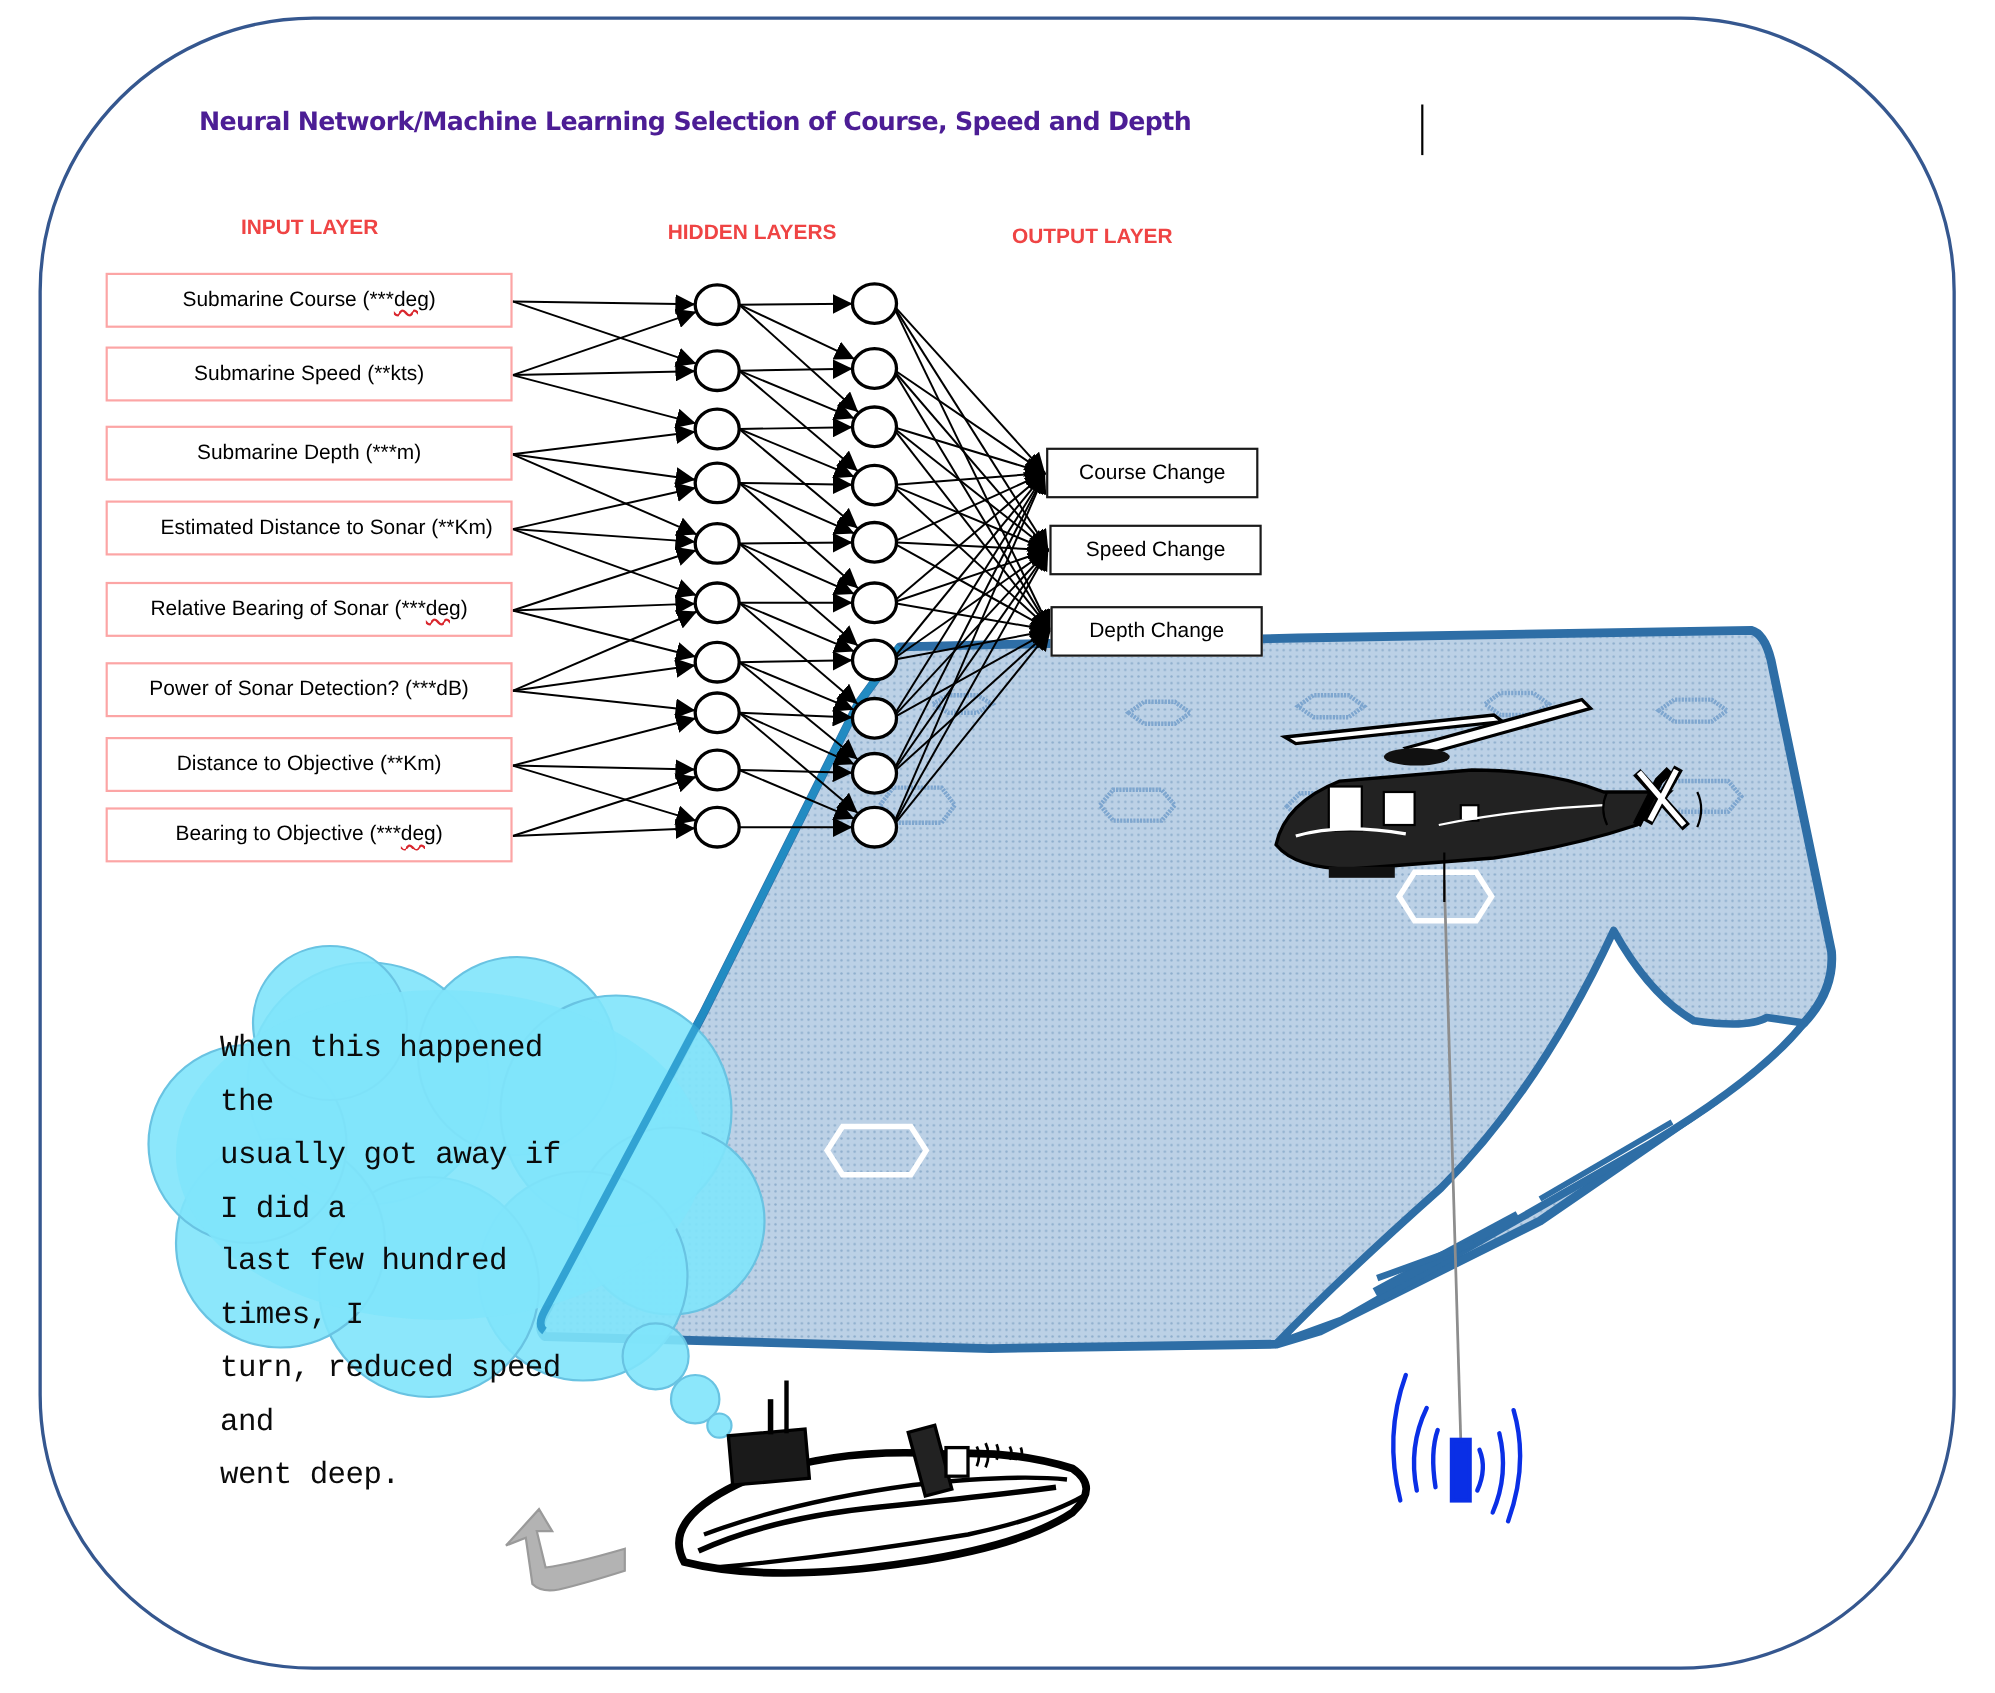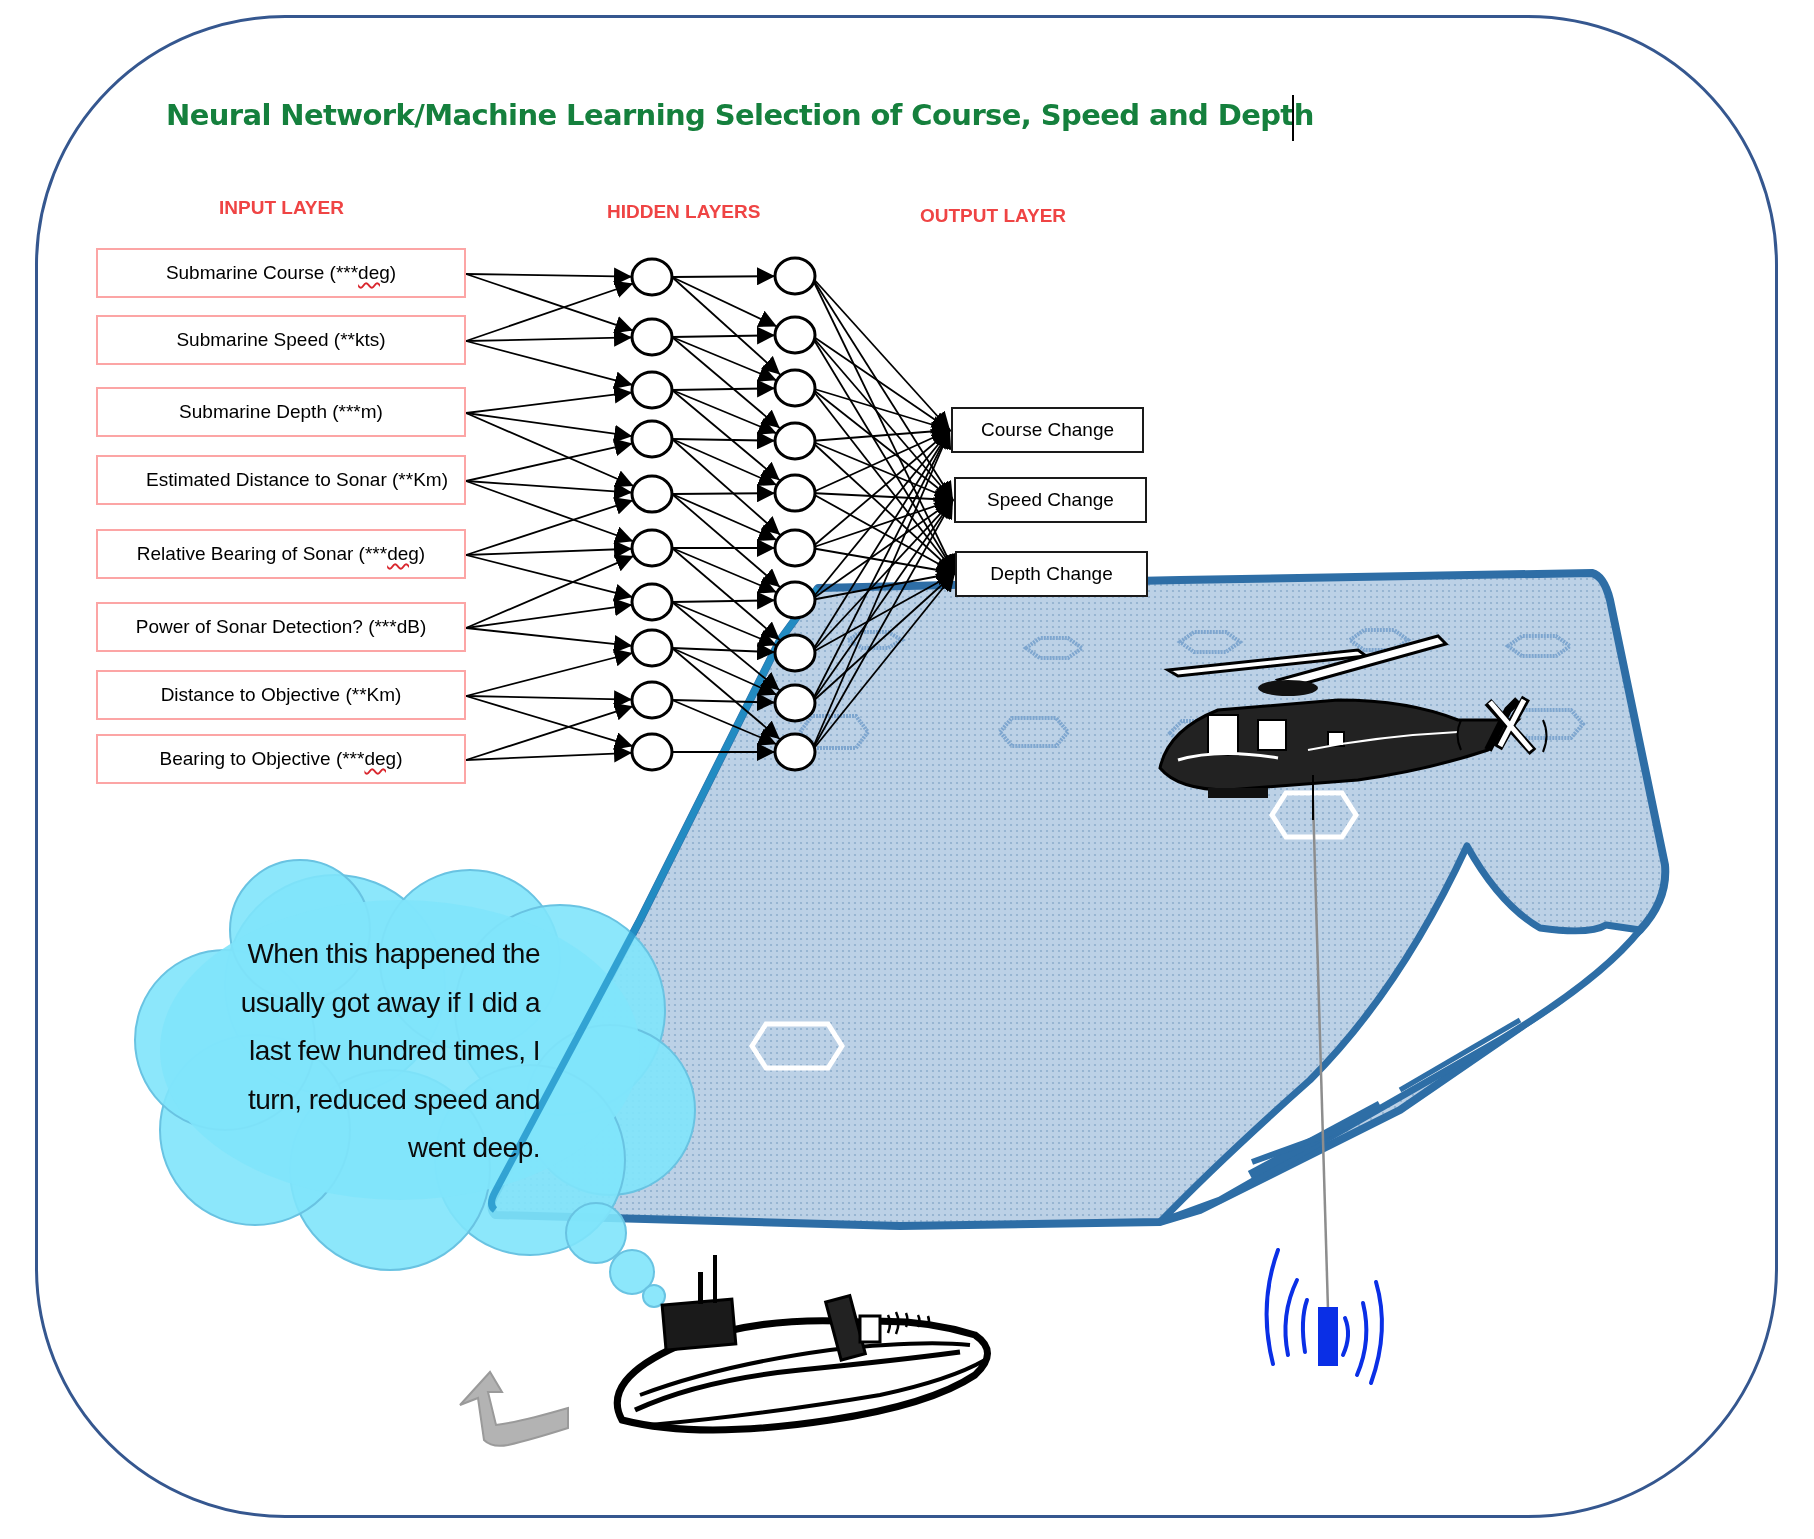--- a/index.html
+++ b/index.html
@@ -1,25 +1,25 @@
 <!DOCTYPE html>
 <html><head>
 <meta charset="utf-8">
 <style>
   html, body { margin:0; padding:0; background:#ffffff; }
   body { width:1814px; height:1539px; position:relative; overflow:hidden; font-family:"Liberation Sans", sans-serif; }
   #frame { position:absolute; left:35px; top:15px; width:1743px; height:1503px; border:3px solid #35578f; border-radius:250px; box-sizing:border-box; }
   #scene { position:absolute; left:0; top:0; width:1814px; height:1539px; }
-  .title { position:absolute; left:166px; top:98px; font-family:"DejaVu Sans", sans-serif; font-weight:bold; font-size:29px; color:#15803d; letter-spacing:-0.6px; white-space:nowrap; }
+  .title { position:absolute; left:181px; top:98px; font-family:"DejaVu Sans", sans-serif; font-weight:bold; font-size:23px; color:#4c1d95; letter-spacing:-0.6px; white-space:nowrap; }
   .cursor { position:absolute; left:1292px; top:95px; width:2px; height:46px; background:#000; }
   .layer-head { position:absolute; font-weight:bold; font-size:19px; color:#ef4444; white-space:nowrap; }
   .in-box { position:absolute; left:96px; width:370px; height:50px; border:2px solid #fca5a5; box-sizing:border-box; background:#fff; display:flex; align-items:center; justify-content:center; font-size:19px; color:#000; white-space:nowrap; }
   .out-box { position:absolute; left:951px; width:193px; height:46px; border:2px solid #1a1a1a; box-sizing:border-box; background:#fff; display:flex; align-items:center; justify-content:center; font-size:19px; color:#000; white-space:nowrap; }
   .squiggle { text-decoration: underline wavy #d9272e; text-decoration-thickness:1.5px; text-underline-offset:3px; }
-  .thought { position:absolute; left:200px; top:930px; width:340px; font-family:Liberation Sans, sans-serif; font-size:28px; line-height:48.5px; color:#0b0b0b; text-align:right; letter-spacing:-0.5px; }
+  .thought { position:absolute; left:200px; top:930px; width:340px; font-family:Liberation Mono, monospace; font-size:28px; line-height:48.5px; color:#0b0b0b; text-align:left; letter-spacing:-0.5px; }
 </style>
 </head>
 <body>
 
 <div id="frame"></div>
 
 <svg id="scene" width="1814" height="1539" viewBox="0 0 1814 1539" xmlns="http://www.w3.org/2000/svg">
   <defs>
     <pattern id="dots" width="6" height="6" patternUnits="userSpaceOnUse">
       <rect width="6" height="6" fill="#bcd1e6"></rect>

